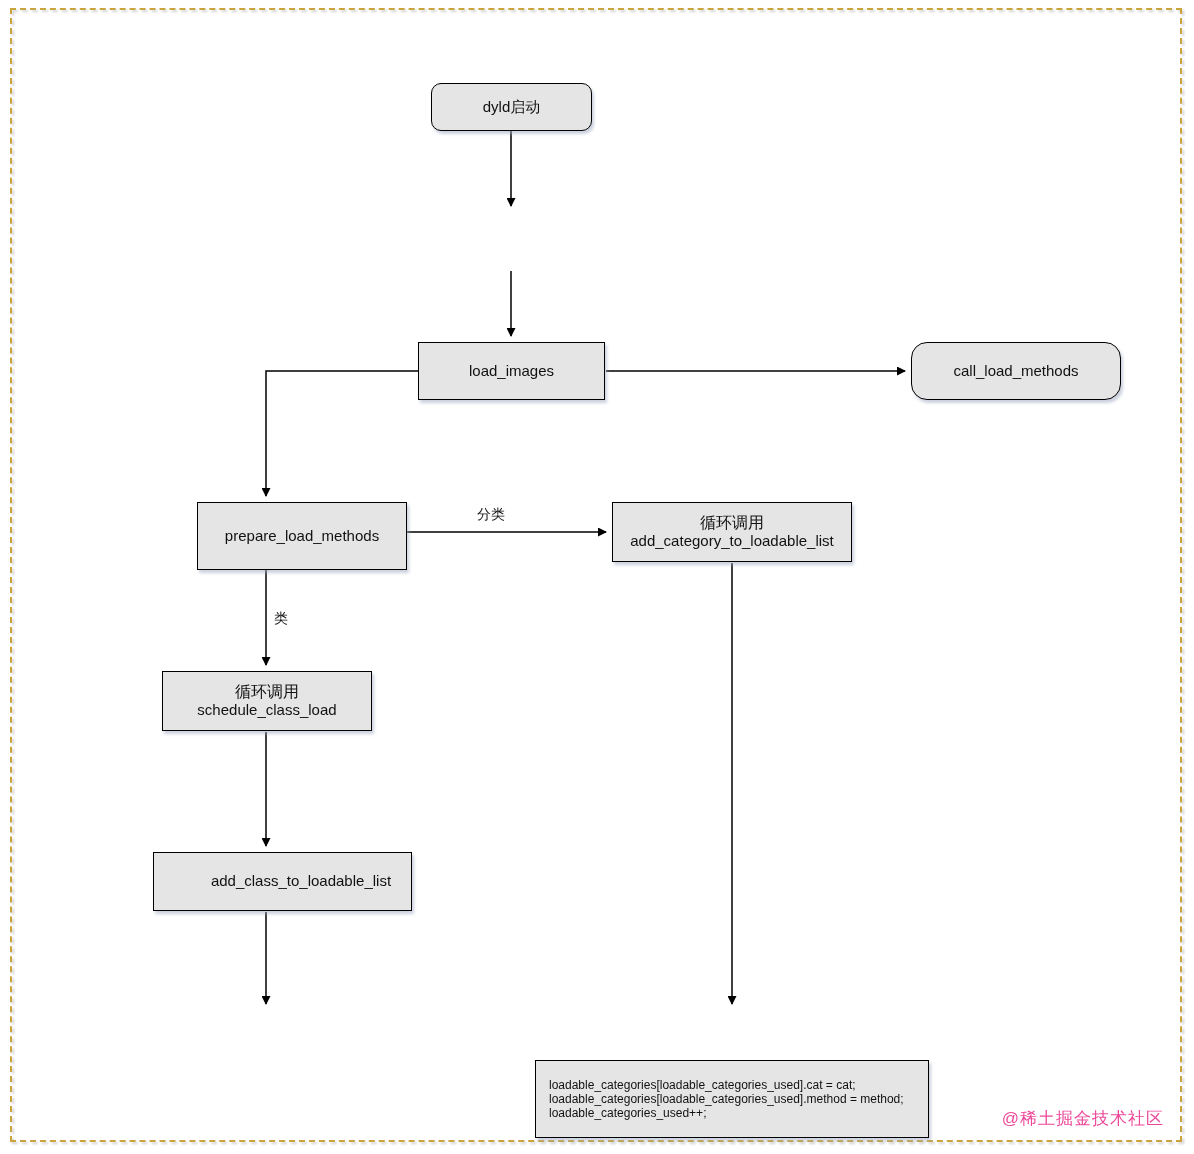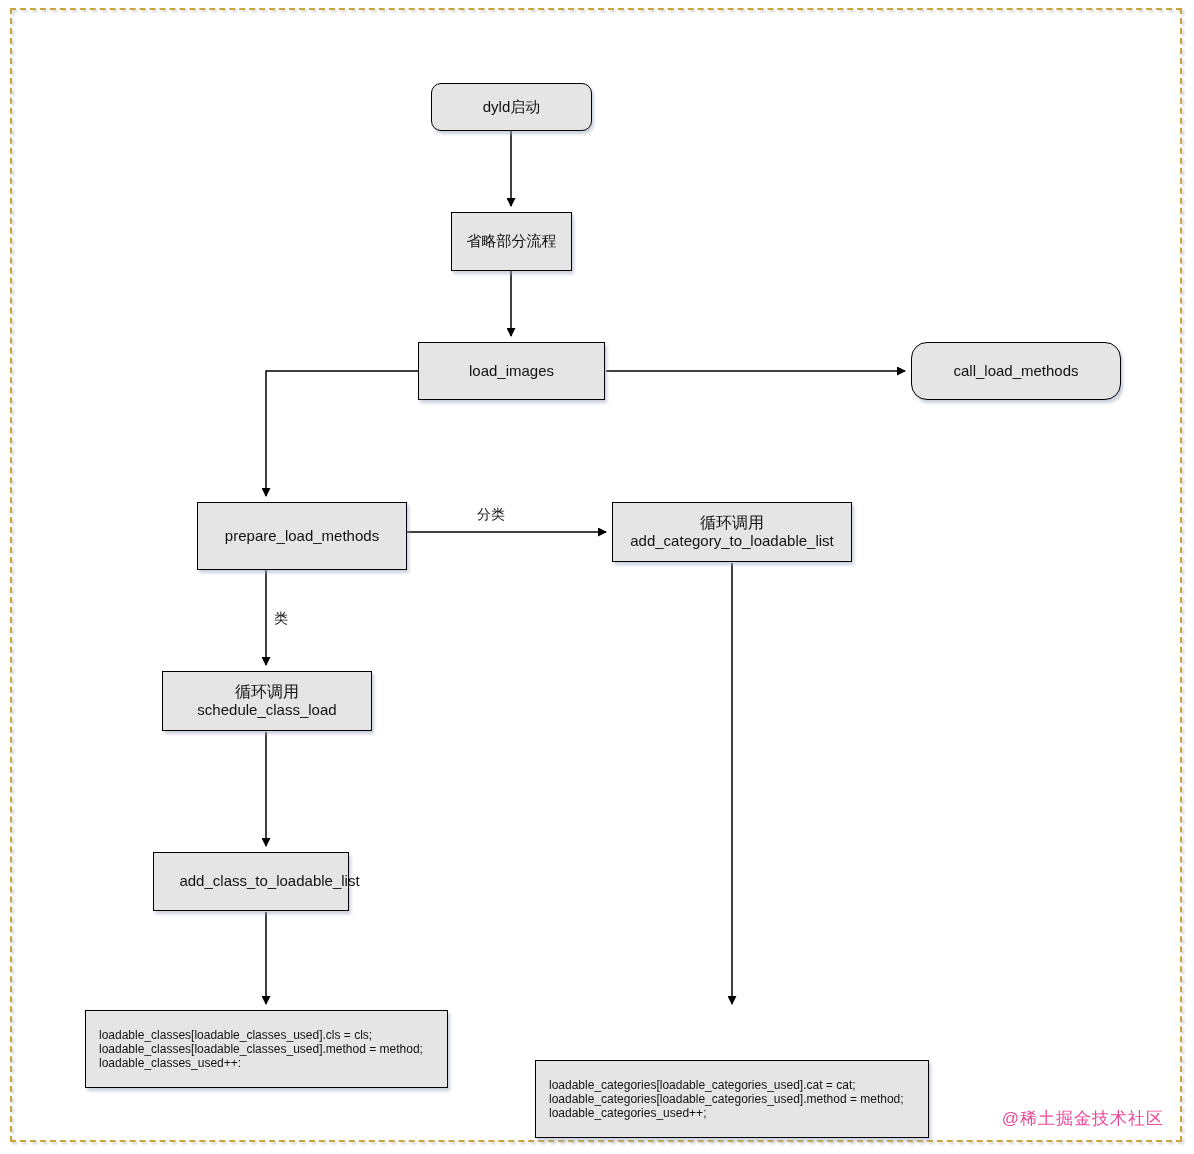--- a/index.html
+++ b/index.html
@@ -91,23 +91,20 @@
     <path d="M 266 563 L 266 665" stroke="#000" stroke-width="1.5" fill="none" marker-end="url(#arrow)"></path>
     <path d="M 266 732 L 266 846" stroke="#000" stroke-width="1.5" fill="none" marker-end="url(#arrow)"></path>
     <path d="M 266 912 L 266 1004" stroke="#000" stroke-width="1.5" fill="none" marker-end="url(#arrow)"></path>
     <path d="M 732 563 L 732 1004" stroke="#000" stroke-width="1.5" fill="none" marker-end="url(#arrow)"></path>
   </svg>
 
   <div class="node rounded" style="left:431px; top:83px; width:161px; height:48px;">
     <span>dyld启动</span>
   </div>
 
-  <div class="node" style="left:451px; top:212px; width:121px; height:59px;">
-    <span>省略部分流程</span>
-  </div>
 
   <div class="node" style="left:418px; top:342px; width:187px; height:58px;">
     <span>load_images</span>
   </div>
 
   <div class="node" style="left:911px; top:342px; width:210px; height:58px;border-radius:16px;">
     <span>call_load_methods</span>
   </div>
 
   <div class="node" style="left:161px; top:502px; width:210px; height:68px;margin-left:36px;">
@@ -117,29 +114,24 @@
   <div class="node" style="left:612px; top:502px; width:240px; height:60px;">
     <span class="subtitle">循环调用</span>
     <span>add_category_to_loadable_list</span>
   </div>
 
   <div class="node" style="left:162px; top:671px; width:210px; height:60px;">
     <span class="subtitle">循环调用</span>
     <span>schedule_class_load</span>
   </div>
 
-  <div class="node" style="left:153px; top:852px; width:196px; height:59px;padding-left:37px;">
+  <div class="node" style="left:153px; top:852px; width:259px; height:59px;padding-left:37px;">
     <span>add_class_to_loadable_list</span>
   </div>
 
-  <div class="node codebox" style="left:85px; top:1010px; width:363px; height:78px;">
-    <div>loadable_classes[loadable_classes_used].cls = cls;</div>
-    <div>loadable_classes[loadable_classes_used].method = method;</div>
-    <div>loadable_classes_used++:</div>
-  </div>
 
   <div class="node codebox" style="left:535px; top:1060px; width:394px; height:78px;">
     <div>loadable_categories[loadable_categories_used].cat = cat;</div>
     <div>loadable_categories[loadable_categories_used].method = method;</div>
     <div>loadable_categories_used++;</div>
   </div>
 
   <div class="edge-label" style="left:461px; top:506px; width:60px; text-align:center;">分类</div>
 
   <div class="edge-label" style="left:274px; top:610px;">类</div>

